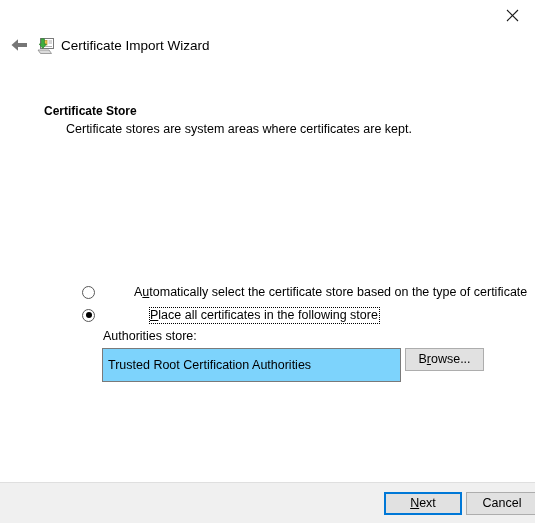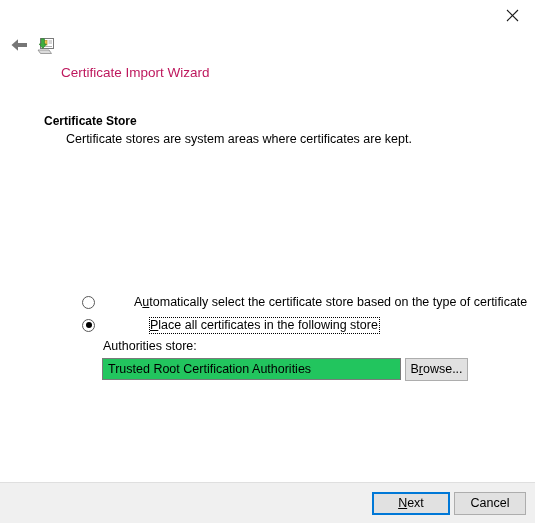--- a/index.html
+++ b/index.html
@@ -50,29 +50,28 @@
     position: absolute;
     left: 36px; top: 36px;
     width: 20px; height: 20px;
   }
 
   #wizard-title {
     position: absolute;
     left: 61px; top: 36px;
     font-size: 13.5px;
     line-height: 19px;
-    color: #be185d;
-    white-space: nowrap;
-    margin-top: 27px;
+    color: #000000;
+    white-space: nowrap;
   }
 
   
   #body-area {
     position: absolute;
-    left: 0; top: 80px;
+    left: 0; top: 70px;
     width: 535px;
     height: 412px;
     background: #ffffff;
   }
 
   #section-heading {
     position: absolute;
     left: 44px; top: 34px;
     font-size: 12px;
     font-weight: bold;
@@ -144,33 +143,33 @@
     font-size: 12.5px;
     white-space: nowrap;
   }
 
   #store-input {
     position: absolute;
     left: 102px; top: 278px;
     width: 299px; height: 22px;
     box-sizing: border-box;
     border: 1px solid #7a7a7a;
-    background: #22c55e;
-    font-family: "Liberation Sans", sans-serif;
-    font-size: 12.5px;
-    color: #000000;
-    padding: 4px 5px;
+    background: #7dd3fc;
+    font-family: "Liberation Sans", sans-serif;
+    font-size: 12.5px;
+    color: #000000;
+    padding: 16px 5px;
     outline: none;
     border-radius: 0;
   }
 
   #browse-btn {
     position: absolute;
     left: 405px; top: 278px;
-    width: 63px; height: 23px;
+    width: 79px; height: 23px;
     box-sizing: border-box;
     border: 1px solid #adadad;
     background: #e1e1e1;
     font-family: "Liberation Sans", sans-serif;
     font-size: 12.5px;
     color: #000000;
     cursor: default;
     padding: 0;
     border-radius: 0;
     line-height: 21px;
@@ -192,20 +191,21 @@
     box-sizing: border-box;
     font-family: "Liberation Sans", sans-serif;
     font-size: 12.5px;
     color: #000000;
     background: #e1e1e1;
     border: 1px solid #adadad;
     cursor: default;
     padding: 0;
     border-radius: 0;
     line-height: 21px;
+    margin-left: 12px;
   }
   #next-btn {
     left: 372px;
     width: 78px;
     border: 2px solid #0078d7;
     line-height: 19px;
   }
   #cancel-btn {
     left: 454px;
     width: 72px;

